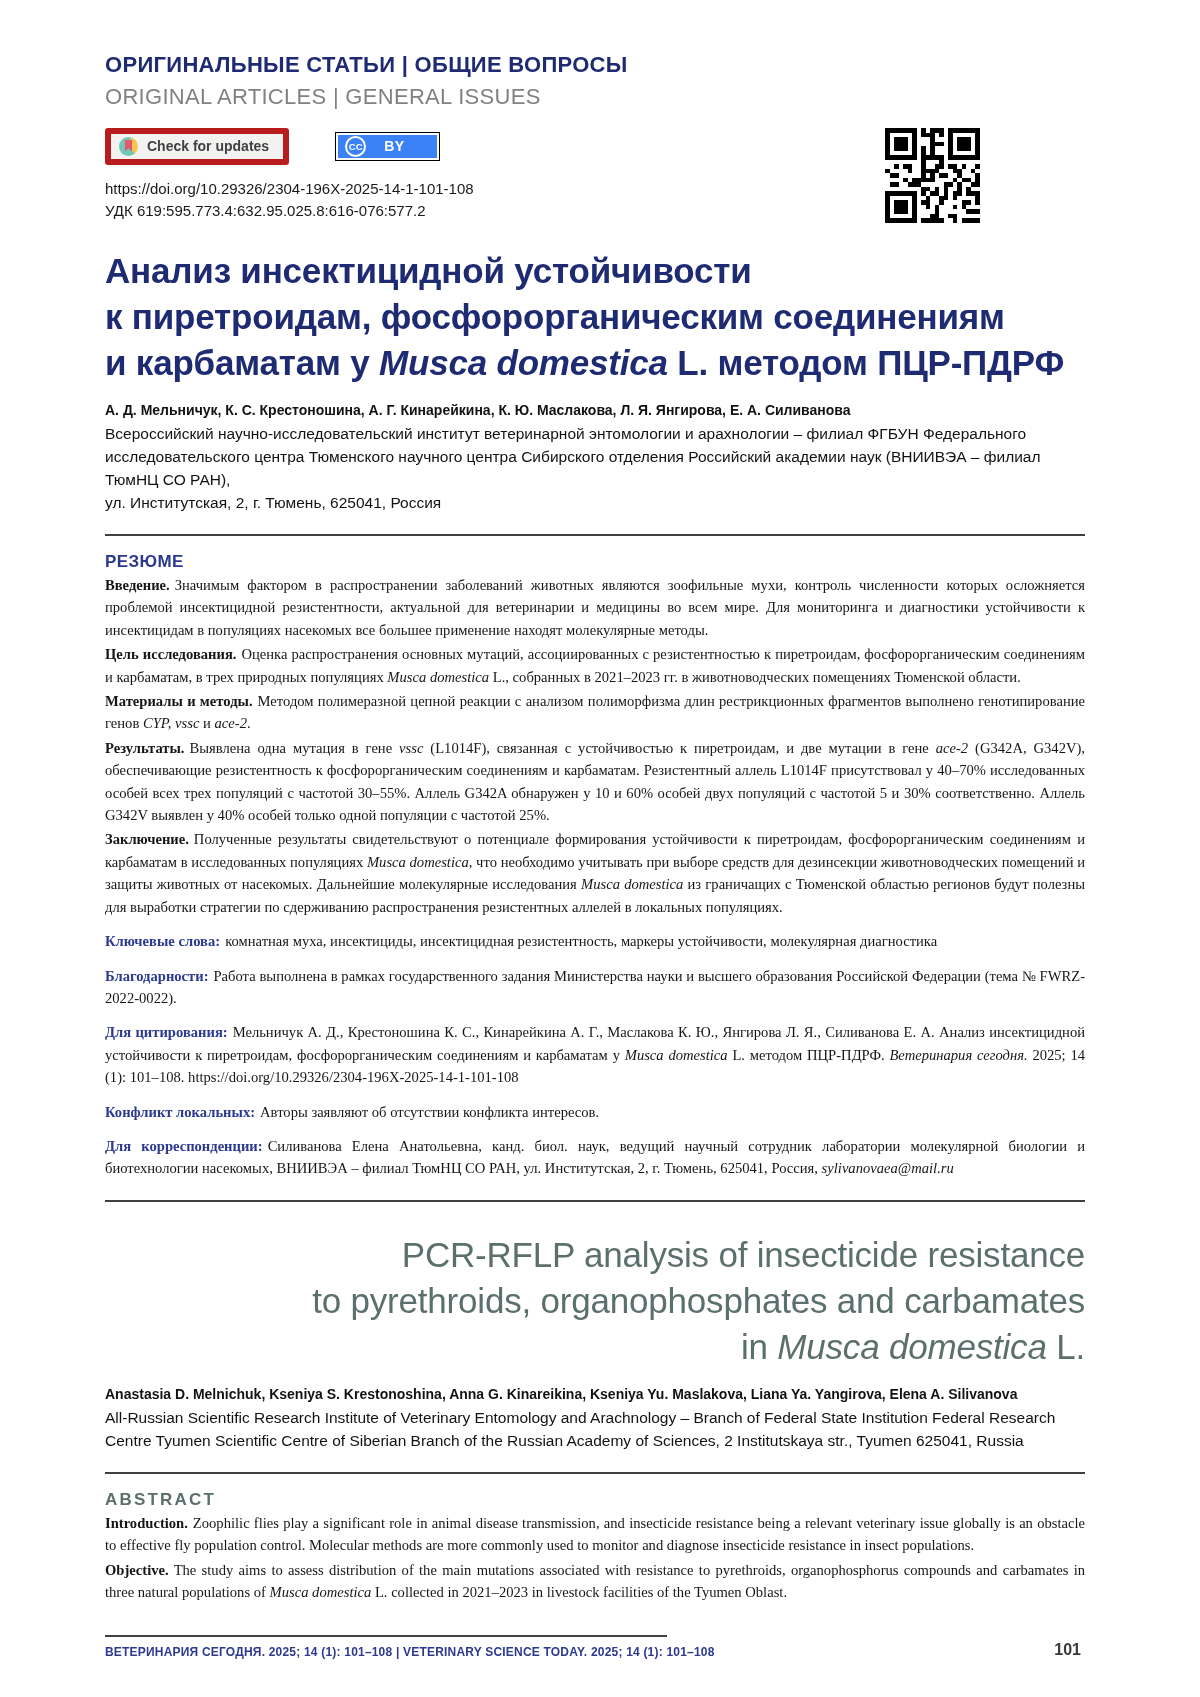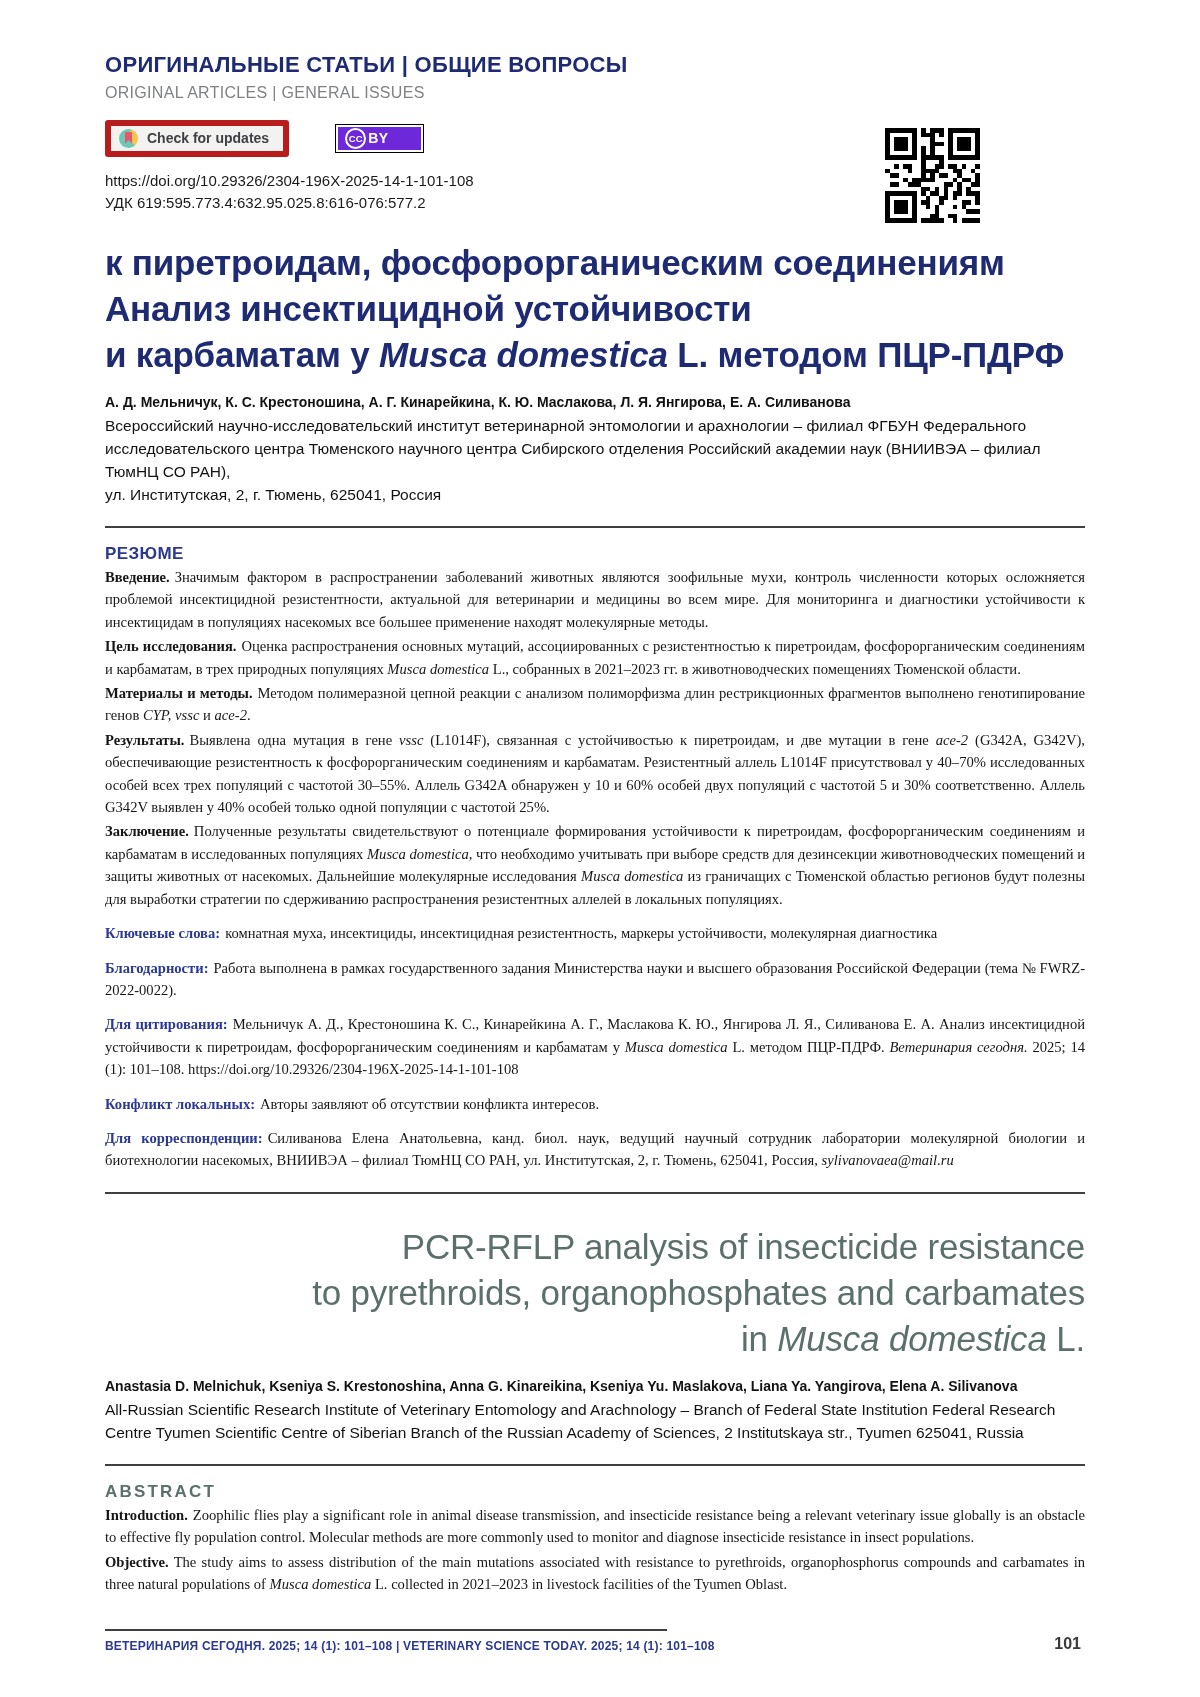--- a/index.html
+++ b/index.html
@@ -2,29 +2,29 @@
 <html><head>
 <meta charset="utf-8">
 <style>
   html,body{margin:0;padding:0;background:#ffffff;}
   body{width:1200px;font-family:"Liberation Sans","DejaVu Sans",sans-serif;color:#1a1a1a;}
   .page{position:relative;width:1180px;height:1697px;overflow:hidden;box-sizing:border-box;padding:52px 95px 0 105px;}
   .it{font-style:italic;}
 
   
   .hdr-ru{font-size:22px;font-weight:bold;color:#1e2a72;letter-spacing:.3px;margin:0;}
-  .hdr-en{font-size:16px;font-weight:500;color:#7f8284;letter-spacing:.3px;margin:6px 0 0;}
+  .hdr-en{font-size:22px;font-weight:500;color:#7f8284;letter-spacing:.3px;margin:6px 0 0;}
 
   
   .badges{display:flex;align-items:center;gap:46px;margin-top:22px;height:28px;}
   .cfu{display:inline-flex;align-items:center;gap:9px;background:#f2f2f0;border:6px solid #b91c1c;border-radius:3px;padding:3px 14px 3px 8px;cursor:pointer;}
   .cfu-ico{width:19px;height:19px;border-radius:50%;background:conic-gradient(from 140deg,#6fc7b6 0 235deg,#f5c64b 235deg 360deg);position:relative;flex:0 0 auto;}
   .cfu-ico::after{content:"";position:absolute;left:6px;top:3px;width:7px;height:12px;background:#e8566d;clip-path:polygon(0 0,100% 0,100% 100%,50% 70%,0 100%);}
   .cfu-label{font-size:14px;font-weight:600;color:#3f4043;}
-  .ccby{display:inline-flex;align-items:center;gap:2px;background:#6d28d9;box-shadow:inset 0 0 0 2px #fff;border:1px solid #000;padding:3px 34px 3px 9px;cursor:pointer;}
+  .ccby{display:inline-flex;align-items:center;gap:18px;background:#3b82f6;box-shadow:inset 0 0 0 2px #fff;border:1px solid #000;padding:3px 34px 3px 9px;cursor:pointer;}
   .cc-circ{width:17px;height:17px;border-radius:50%;border:2px solid #fff;color:#fff;font-size:9.5px;font-weight:bold;display:flex;align-items:center;justify-content:center;flex:0 0 auto;}
   .cc-by{color:#fff;font-size:14px;font-weight:bold;letter-spacing:.5px;}
 
   
   .qr{position:absolute;top:128px;right:200px;width:95px;height:95px;}
 
   
   .meta{margin-top:18px;font-size:15px;line-height:22px;color:#1a1a1a;}
 
   
@@ -37,21 +37,21 @@
   .rule{height:2px;background:#404040;border:0;margin:20px 0 0;}
   .sec-ru{margin:16px 0 0;font-size:17px;font-weight:bold;color:#2b3990;letter-spacing:.4px;}
   .sec-en{margin:16px 0 0;font-size:17px;font-weight:bold;color:#5b706c;letter-spacing:2.2px;}
 
   .bp{font-size:14.6px;line-height:22.4px;text-align:justify;margin:2px 0 0;color:#161616;font-family:Liberation Serif, serif;}
   .lb{margin-top:12px;}
   .lead{font-weight:bold;margin-right:5px;}
   .blab{font-weight:bold;color:#2b3990;margin-right:5px;}
 
   
-  .footer{position:absolute;left:105px;right:95px;bottom:44px;margin-top:16px;}
+  .footer{position:absolute;left:105px;right:95px;bottom:38px;margin-top:16px;}
   .f-rule{width:562px;height:2px;background:#404040;}
   .f-line{margin-top:8px;font-size:12px;font-weight:bold;color:#2b3990;letter-spacing:.2px;}
   .pagenum{position:absolute;right:4px;bottom:0;font-size:16px;font-weight:bold;color:#3a3a3c;}
 </style>
 </head>
 <body>
 
 <div class="page">
 
   <h1 class="hdr-ru">ОРИГИНАЛЬНЫЕ СТАТЬИ | ОБЩИЕ ВОПРОСЫ</h1>
@@ -198,22 +198,22 @@
       <rect x="19" y="20" width="1" height="1" fill="#000"></rect>
       <rect x="20" y="20" width="1" height="1" fill="#000"></rect>
     </svg>
 
   <div class="meta">
     <div>https://doi.org/10.29326/2304-196X-2025-14-1-101-108</div>
     <div>УДК 619:595.773.4:632.95.025.8:616-076:577.2</div>
   </div>
 
   <div class="title-ru">
+    <div>Анализ инсектицидной устойчивости</div>
     <div>к пиретроидам, фосфорорганическим соединениям</div>
-    <div>Анализ инсектицидной устойчивости</div>
     <div><span>и карбаматам у </span><span class="it">Musca domestica</span><span> L. методом ПЦР-ПДРФ</span></div>
   </div>
 
   <p class="authors">А. Д. Мельничук, К. С. Крестоношина, А. Г. Кинарейкина, К. Ю. Маслакова, Л. Я. Янгирова, Е. А. Силиванова</p>
   <p class="affil"><span>Всероссийский научно-исследовательский институт ветеринарной энтомологии и арахнологии – филиал ФГБУН Федерального исследовательского центра Тюменского научного центра Сибирского отделения Российский академии наук (ВНИИВЭА – филиал ТюмНЦ СО РАН),</span><br>
   <span>ул. Институтская, 2, г. Тюмень, 625041, Россия</span></p>
 
   <div class="rule"></div>
 
   <h3 class="sec-ru">РЕЗЮМЕ</h3>

